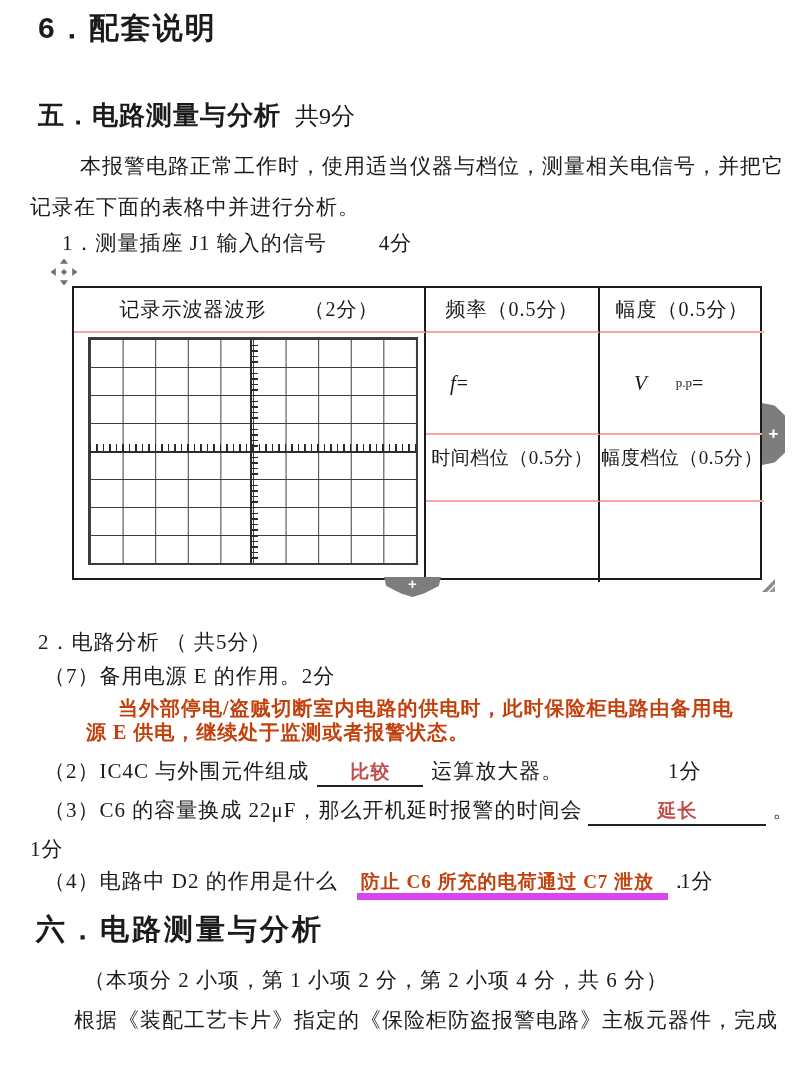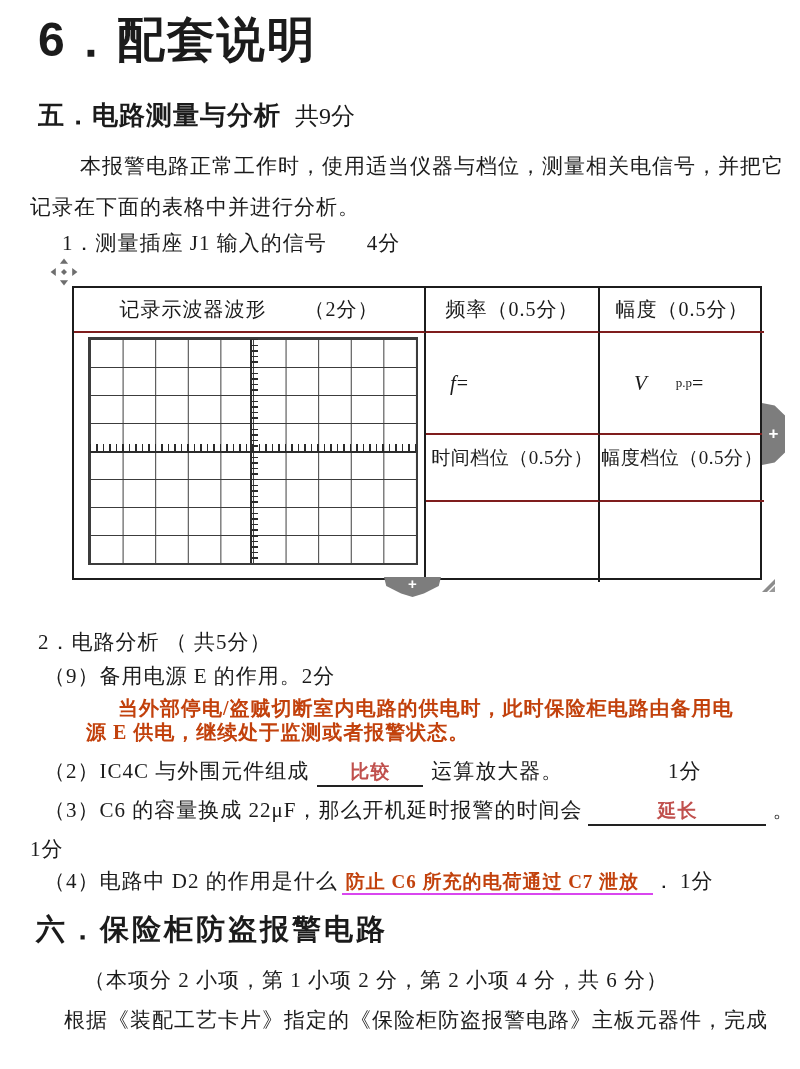--- a/index.html
+++ b/index.html
@@ -5,38 +5,38 @@
   * { margin:0; padding:0; box-sizing:border-box; }
   html,body { background:#ffffff; }
   body {
     width:800px; height:1069px; position:relative; overflow:hidden;
     font-family:"Liberation Serif","DejaVu Serif",serif;
     color:#1b1b1b;
   }
   .abs { position:absolute; }
 
   
-  .doc-title { left:38px; top:8px; font-size:48px; font-weight:bold;
+  .doc-title { left:38px; top:8px; font-size:30px; font-weight:bold;
     font-family:"Liberation Sans","DejaVu Sans",sans-serif; letter-spacing:2px; }
   .h5 { left:38px; top:98px; font-size:26px; }
   .h5 .bold { font-weight:bold; letter-spacing:1px; }
   .h5 .score { font-size:24px; font-weight:normal; margin-left:14px; }
 
   .body-line { font-size:21px; letter-spacing:1px; white-space:nowrap; }
   .para1 { left:80px; top:152px; }
   .para2 { left:30px; top:193px; }
   .item1 { left:62px; top:229px; }
-  .item1 .score { margin-left:40px; }
+  .item1 .score { margin-left:52px; }
 
   
   .q-table { left:72px; top:286px; width:690px; height:294px;
     display:grid; grid-template-columns:352px 174px 164px;
     grid-template-rows:45px 102px 67px 80px;
     border:2px solid #1c1c1c; background:#fff; }
-  .cell { border-right:2px solid #1c1c1c; border-bottom:2px solid #7f1d1d;
+  .cell { border-right:2px solid #1c1c1c; border-bottom:2px solid #fca5a5;
     font-size:20px; letter-spacing:1px; position:relative; }
   .cell.lastcol { border-right:none; }
   .cell.lastrow { border-bottom:none; }
   .cell.hdr { display:flex; align-items:center; justify-content:center; }
   .waveform-cell { grid-row:2/5; border-bottom:none; }
   .wave-score { margin-left:38px; }
 
   .f-cell, .vpp-cell { display:flex; align-items:center; }
   .f-cell { padding-left:24px; }
   .vpp-cell { padding-left:34px; }
@@ -81,30 +81,30 @@
   .red-ans { color:#c2410c; font-weight:bold; font-size:20px; letter-spacing:1px; white-space:nowrap; }
   .ans1-l1 { left:118px; top:695px; }
   .ans1-l2 { left:86px; top:719px; }
   .q2 { left:44px; top:757px; }
   .q3 { left:44px; top:796px; }
   .q4 { left:44px; top:867px; }
   .blank { display:inline-block; border-bottom:2px solid #222; text-align:center;
     color:#c0504d; font-weight:bold; font-size:19px; vertical-align:baseline; }
   .blank.q2b { width:106px; margin:0 8px; }
   .blank.q3b { width:178px; margin:0 6px; }
-  .ans4 { border-bottom:2px solid #d946ef; padding:0 14px 1px 4px; margin-left:4px;
+  .ans4 { border-bottom:7px solid #d946ef; padding:0 14px 1px 4px; margin-left:19px;
     font-size:19px; }
   .score-abs { font-size:21px; letter-spacing:1px; }
   .q2-score { left:668px; top:757px; }
   .q3-score { left:30px; top:835px; }
   .q4-score { left:680px; top:867px; }
 
   .h6 { left:36px; top:910px; font-size:29px; font-weight:bold; letter-spacing:3px; }
   .s6-l1 { left:84px; top:966px; }
-  .s6-l2 { left:64px; top:1006px;text-align:center; }
+  .s6-l2 { left:74px; top:1006px;text-align:center; }
 </style>
 </head>
 <body>
 
 <div class="abs doc-title">6．配套说明</div>
 
 <div class="abs h5">
   <span class="bold">五．电路测量与分析</span><span class="score">共9分</span>
 </div>
 
@@ -171,35 +171,35 @@
 
 <div class="abs resize-handle">
   <svg width="16" height="16" viewBox="0 0 16 16">
     <polygon points="14,1 14,14 1,14" fill="#8c8c8c"></polygon>
     <polygon points="14,6 14,14 6,14" fill="#ffffff"></polygon>
     <polygon points="14,8 14,14 8,14" fill="#9a9a9a"></polygon>
   </svg>
 </div>
 
 <div class="abs body-line s2-head">2．电路分析 （ 共5分）</div>
-<div class="abs body-line q1">（9）备用电源 E 的作用。2分</div>
+<div class="abs body-line q1">（7）备用电源 E 的作用。2分</div>
 
 <div class="abs red-ans ans1-l1">当外部停电/盗贼切断室内电路的供电时，此时保险柜电路由备用电</div>
 <div class="abs red-ans ans1-l2">源 E 供电，继续处于监测或者报警状态。</div>
 
 <div class="abs body-line q2">
   <span>（2）IC4C 与外围元件组成</span><span class="blank q2b">比较</span><span>运算放大器。</span>
 </div>
 <div class="abs score-abs q2-score">1分</div>
 
 <div class="abs body-line q3">
   <span>（3）C6 的容量换成 22μF，那么开机延时报警的时间会</span><span class="blank q3b">延长</span><span>。</span>
 </div>
 <div class="abs score-abs q3-score">1分</div>
 
 <div class="abs body-line q4">
   <span>（4）电路中 D2 的作用是什么</span><span class="red-ans ans4">防止 C6 所充的电荷通过 C7 泄放</span><span>．</span>
 </div>
 <div class="abs score-abs q4-score">1分</div>
 
-<div class="abs h6">六．保险柜防盗报警电路</div>
+<div class="abs h6">六．电路测量与分析</div>
 <div class="abs body-line s6-l1">（本项分 2 小项，第 1 小项 2 分，第 2 小项 4 分，共 6 分）</div>
 <div class="abs body-line s6-l2">根据《装配工艺卡片》指定的《保险柜防盗报警电路》主板元器件，完成</div>
 
 </body></html>

